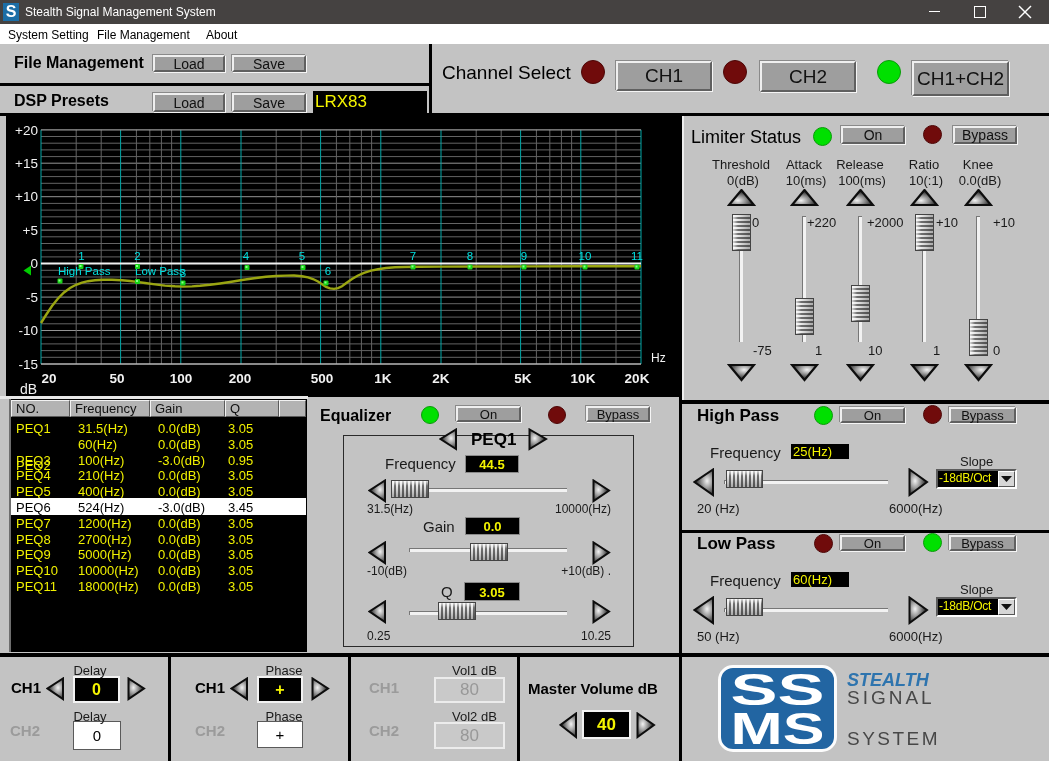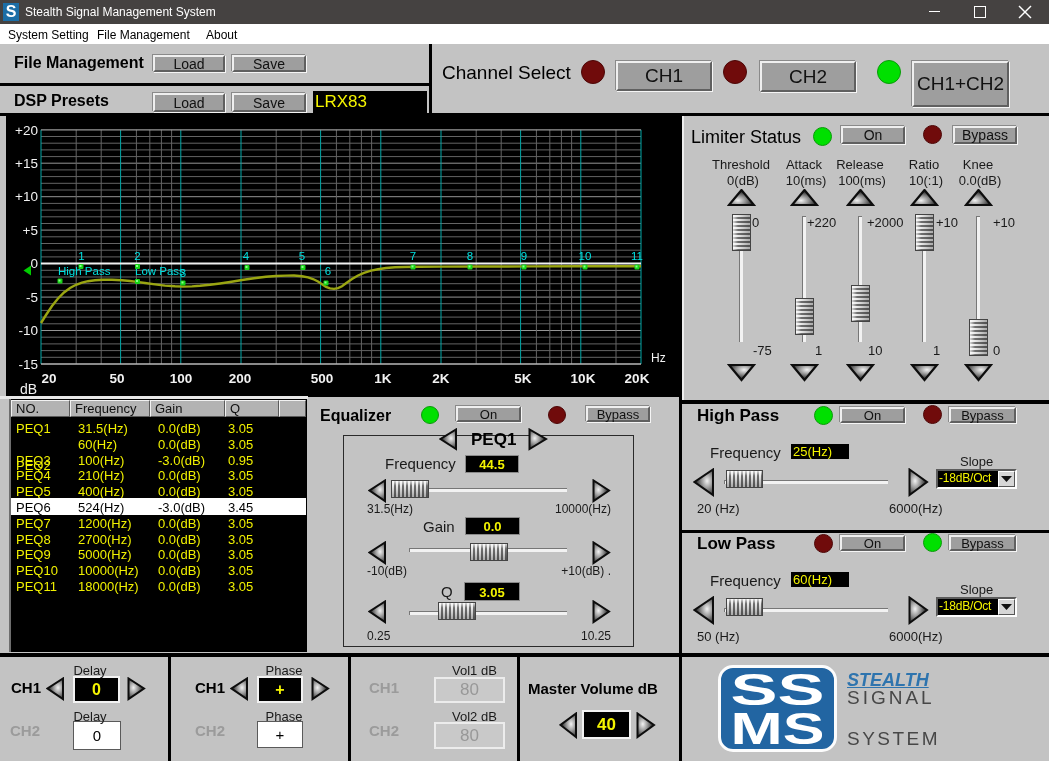--- a/index.html
+++ b/index.html
@@ -88,21 +88,21 @@
   <div class="btn" style="left:232px;top:93px;width:74px;height:19px;font-size:14px;">Save</div>
   <div class="blkbox" style="left:313px;top:91px;width:114px;height:22px;font-size:17px;line-height:21px;padding-left:2px;">LRX83</div>
   <div class="blackline" style="left:429px;top:44px;width:3px;height:69px;"></div>
 
   <div class="lbl" style="left:442px;top:62px;font-size:19px;color:#000;">Channel Select</div>
   <div class="led ledr" style="left:581px;top:60px;width:22px;height:22px;"></div>
   <div class="btn" style="left:616px;top:61px;width:96px;height:30px;font-size:19px;">CH1</div>
   <div class="led ledr" style="left:723px;top:60px;width:22px;height:22px;"></div>
   <div class="btn" style="left:760px;top:61px;width:96px;height:31px;font-size:19px;">CH2</div>
   <div class="led ledg" style="left:877px;top:60px;width:22px;height:22px;"></div>
-  <div class="btn" style="left:912px;top:61px;width:97px;height:46px;font-size:19px;">CH1+CH2</div>
+  <div class="btn" style="left:912px;top:61px;width:97px;height:35px;font-size:19px;">CH1+CH2</div>
 
   <div class="blackline" style="left:0;top:113px;width:1049px;height:3px;"></div>
 
   <div class="abs" style="left:6px;top:116px;width:675px;height:281px;background:#000;"></div>
   <svg class="abs" style="left:0;top:116px;" width="681" height="281" id="graphsvg">
     <line x1="41" y1="241.3" x2="641" y2="241.3" stroke="#646464" stroke-width="1"></line>
     <line x1="41" y1="234.6" x2="641" y2="234.6" stroke="#646464" stroke-width="1"></line>
     <line x1="41" y1="227.9" x2="641" y2="227.9" stroke="#646464" stroke-width="1"></line>
     <line x1="41" y1="221.2" x2="641" y2="221.2" stroke="#646464" stroke-width="1"></line>
     <line x1="41" y1="214.5" x2="641" y2="214.5" stroke="#949494" stroke-width="1"></line>
@@ -492,17 +492,17 @@
     </svg>
   <div class="abs" style="left:582px;top:710px;width:49px;height:29px;background:#000;border:2px solid #f2f2f2;box-sizing:border-box;color:#f4f400;font-size:17px;font-weight:bold;text-align:center;line-height:26px;">40</div>
   <svg class="abs" style="left:636px;top:712px;" width="20" height="27">
       <polygon points="1.5,1.5 1.5,25 18,13.0" fill="url(#mgR)" stroke="#0d0d0d" stroke-width="2" stroke-linejoin="miter"></polygon>
     </svg>
   <div class="abs" style="left:718px;top:665px;width:119px;height:87px;background:#2265a2;border:3px solid #fcfcfc;border-radius:15px;box-sizing:border-box;"></div>
   <svg class="abs" style="left:718px;top:665px;" width="119" height="87">
       <text x="59.5" y="40" text-anchor="middle" font-family="Liberation Sans, sans-serif" font-weight="bold" font-size="44" fill="#fff" textLength="94" lengthAdjust="spacingAndGlyphs">SS</text>
       <text x="59.5" y="79" text-anchor="middle" font-family="Liberation Sans, sans-serif" font-weight="bold" font-size="44" fill="#fff" textLength="94" lengthAdjust="spacingAndGlyphs">MS</text>
     </svg>
-  <div class="abs" style="left:847px;top:670px;font-size:18px;font-weight:bold;font-style:italic;color:#2e74ae;text-decoration:underline;">STEALTH</div>
+  <div class="abs" style="left:847px;top:670px;font-size:18px;font-weight:bold;font-style:italic;color:#2e74ae;">STEALTH</div>
   <div class="abs" style="left:847px;top:687px;font-size:19px;color:#474747;letter-spacing:3px;">SIGNAL</div>
   <div class="abs" style="left:847px;top:728px;font-size:19px;color:#474747;letter-spacing:2.5px;">SYSTEM</div>
 
 </div>
 
 </body></html>

